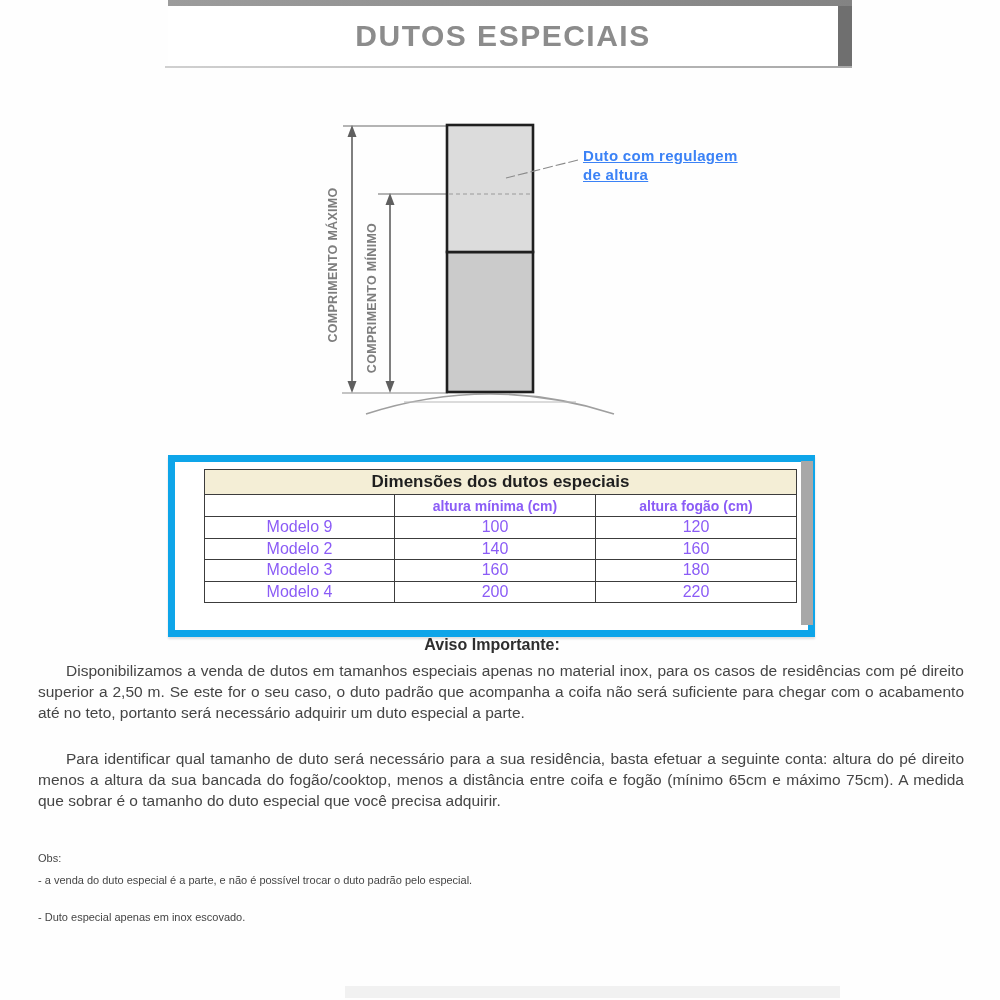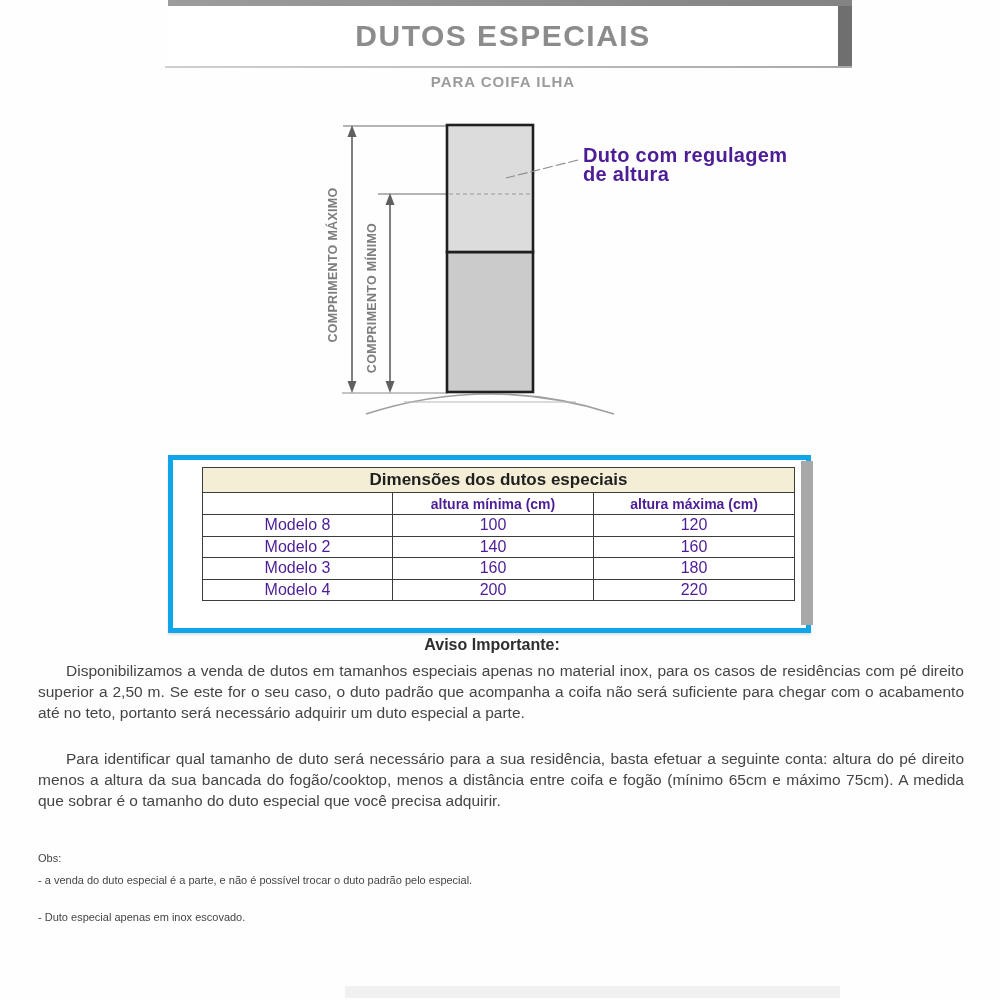--- a/index.html
+++ b/index.html
@@ -19,32 +19,32 @@
     background:#6f6f6f; }
   .banner-bottom-line { position:absolute; left:165px; top:66px; width:687px; height:2px;
     background:linear-gradient(90deg,#d0d0d0,#a9a9a9); }
   .subtitle { position:absolute; left:168px; top:73px; width:670px; text-align:center;
     font-weight:bold; font-size:15px; color:#9b9b9b; letter-spacing:1px; }
 
   
   .diagram { position:absolute; left:300px; top:110px; width:500px; height:330px; }
   .vlabel { font-family:"Liberation Sans", sans-serif; font-size:12.5px; font-weight:bold;
     fill:#7d7d7d; letter-spacing:.3px; }
-  .callout { position:absolute; left:583px; top:146px; font-weight:bold; font-size:20px;
-    color:#4c1d95; line-height:19px; letter-spacing:.3px; }
+  .callout { position:absolute; left:583px; top:146px; font-weight:bold; font-size:15px;
+    color:#3b82f6; line-height:19px; letter-spacing:.3px;text-decoration:underline; }
 
   
   .table-panel { position:absolute; left:168px; top:455px; width:633px; height:168px;
-    background:#ffffff; border:5px solid #0ea5e9; box-shadow:0 2px 2px rgba(0,0,0,.12); }
+    background:#ffffff; border:7px solid #0ea5e9; box-shadow:0 2px 2px rgba(0,0,0,.12); }
   .panel-shadow-right { position:absolute; left:801px; top:461px; width:12px; height:164px;
     background:#a8a8a8; }
   .dims-table { position:absolute; left:29px; top:7px; width:592px;
     border-collapse:collapse; table-layout:fixed; }
   .dims-table td { border:1.6px solid #3c3c3c; text-align:center; padding:0;
-    color:#4c1d95; }
+    color:#8b5cf6; }
   .dims-table col.c0 { width:190px; } .dims-table col.c1 { width:201px; }
   .dims-table col.c2 { width:201px; }
   .t-title td { background:#f4eed6; font-weight:bold; font-size:17px; height:24px; color:#1f1f1f; }
   .t-head td { font-weight:bold; font-size:14px; height:21px; }
   .t-row td { font-size:16px; height:20.5px; }
 
   
   .aviso-heading { position:absolute; left:0; top:636px; width:984px; text-align:center;
     font-weight:bold; font-size:16px; color:#2e2e2e; }
   .body-par { position:absolute; left:38px; width:926px; margin:0; font-size:15.5px;
@@ -62,21 +62,20 @@
 <div class="page">
 
   <div class="banner">
     <div class="banner-top-bar"></div>
     <div class="banner-body">
       <span class="banner-title">DUTOS ESPECIAIS</span>
     </div>
     <div class="banner-right-shadow"></div>
   </div>
   <div class="banner-bottom-line"></div>
-  <div class="subtitle">PARA COIFA ILHA</div>
 
   <svg class="diagram" viewBox="0 0 500 330">
 
     <line x1="43" y1="16" x2="148" y2="16" stroke="#6a6a6a" stroke-width="1.2"></line>
     <line x1="78" y1="84" x2="148" y2="84" stroke="#6a6a6a" stroke-width="1.2"></line>
     <line x1="42" y1="283" x2="148" y2="283" stroke="#8a8a8a" stroke-width="1.2"></line>
 
     <g>
       <line x1="52" y1="22" x2="52" y2="276" stroke="#5f5f5f" stroke-width="1.6"></line>
       <polygon points="52,15 47.5,27 56.5,27" fill="#5f5f5f"></polygon>
@@ -114,24 +113,24 @@
           <col class="c1">
           <col class="c2">
         </colgroup>
       <tbody>
           <tr class="t-title">
         <td colspan="3">Dimensões dos dutos especiais</td>
       </tr>
       <tr class="t-head">
         <td></td>
         <td>altura mínima (cm)</td>
-        <td>altura máxima (cm)</td>
+        <td>altura fogão (cm)</td>
       </tr>
       <tr class="t-row">
-        <td>Modelo 8</td>
+        <td>Modelo 9</td>
         <td>100</td>
         <td>120</td>
       </tr>
       <tr class="t-row">
         <td>Modelo 2</td>
         <td>140</td>
         <td>160</td>
       </tr>
       <tr class="t-row">
         <td>Modelo 3</td>

